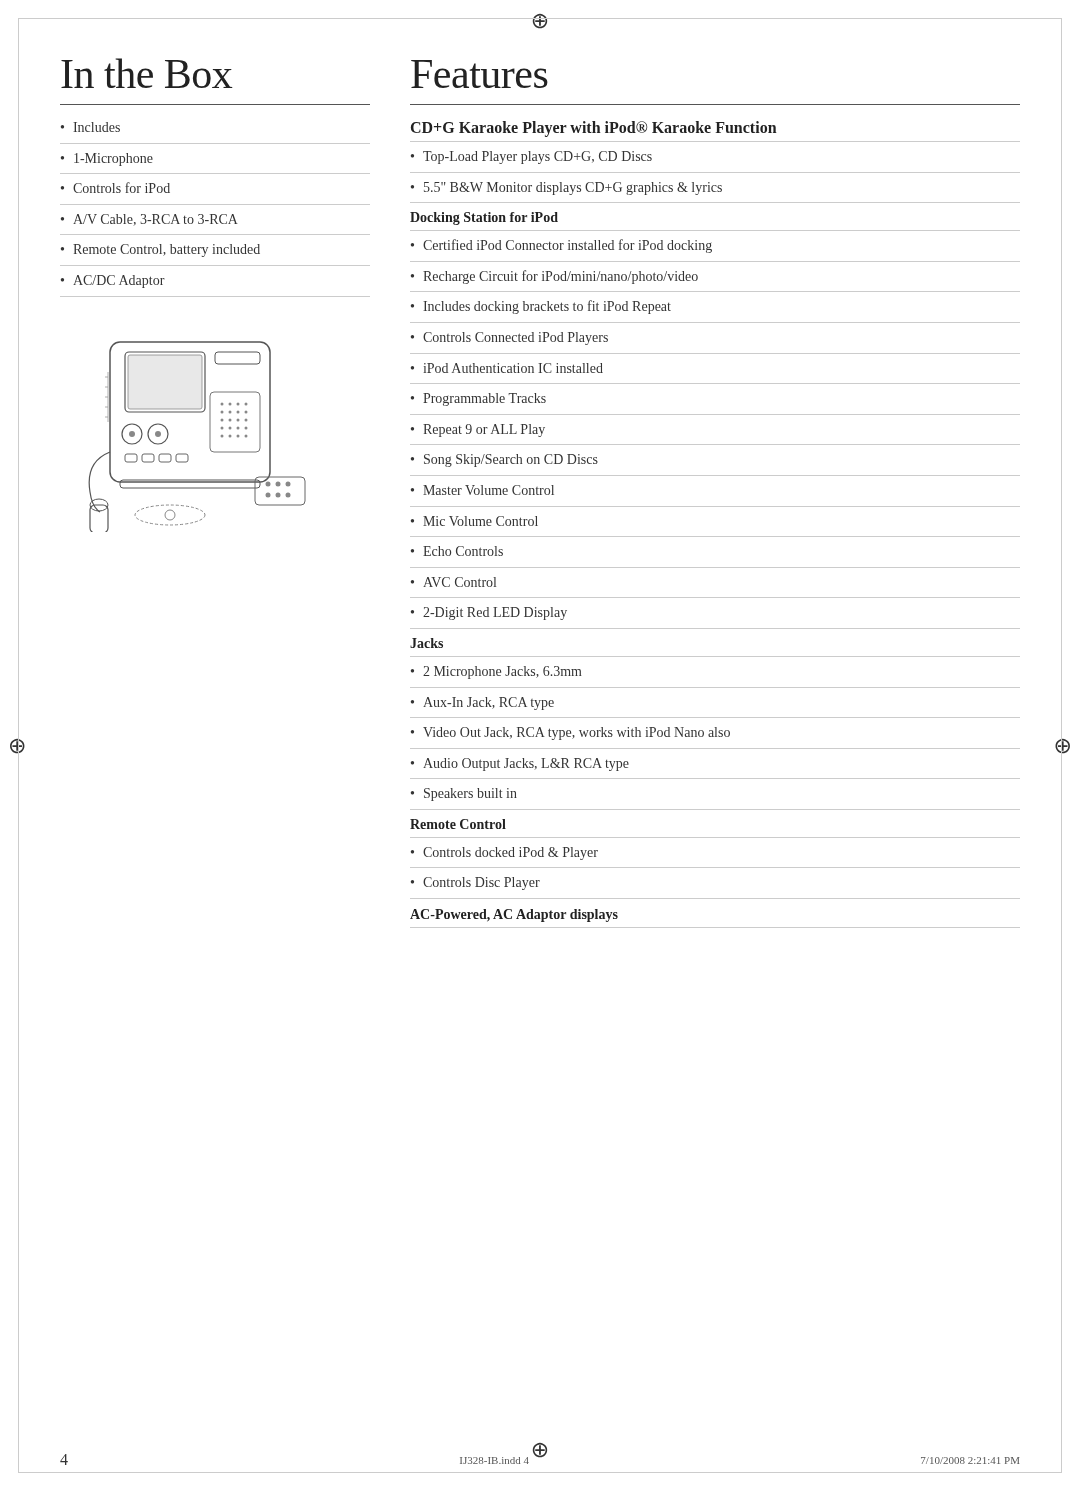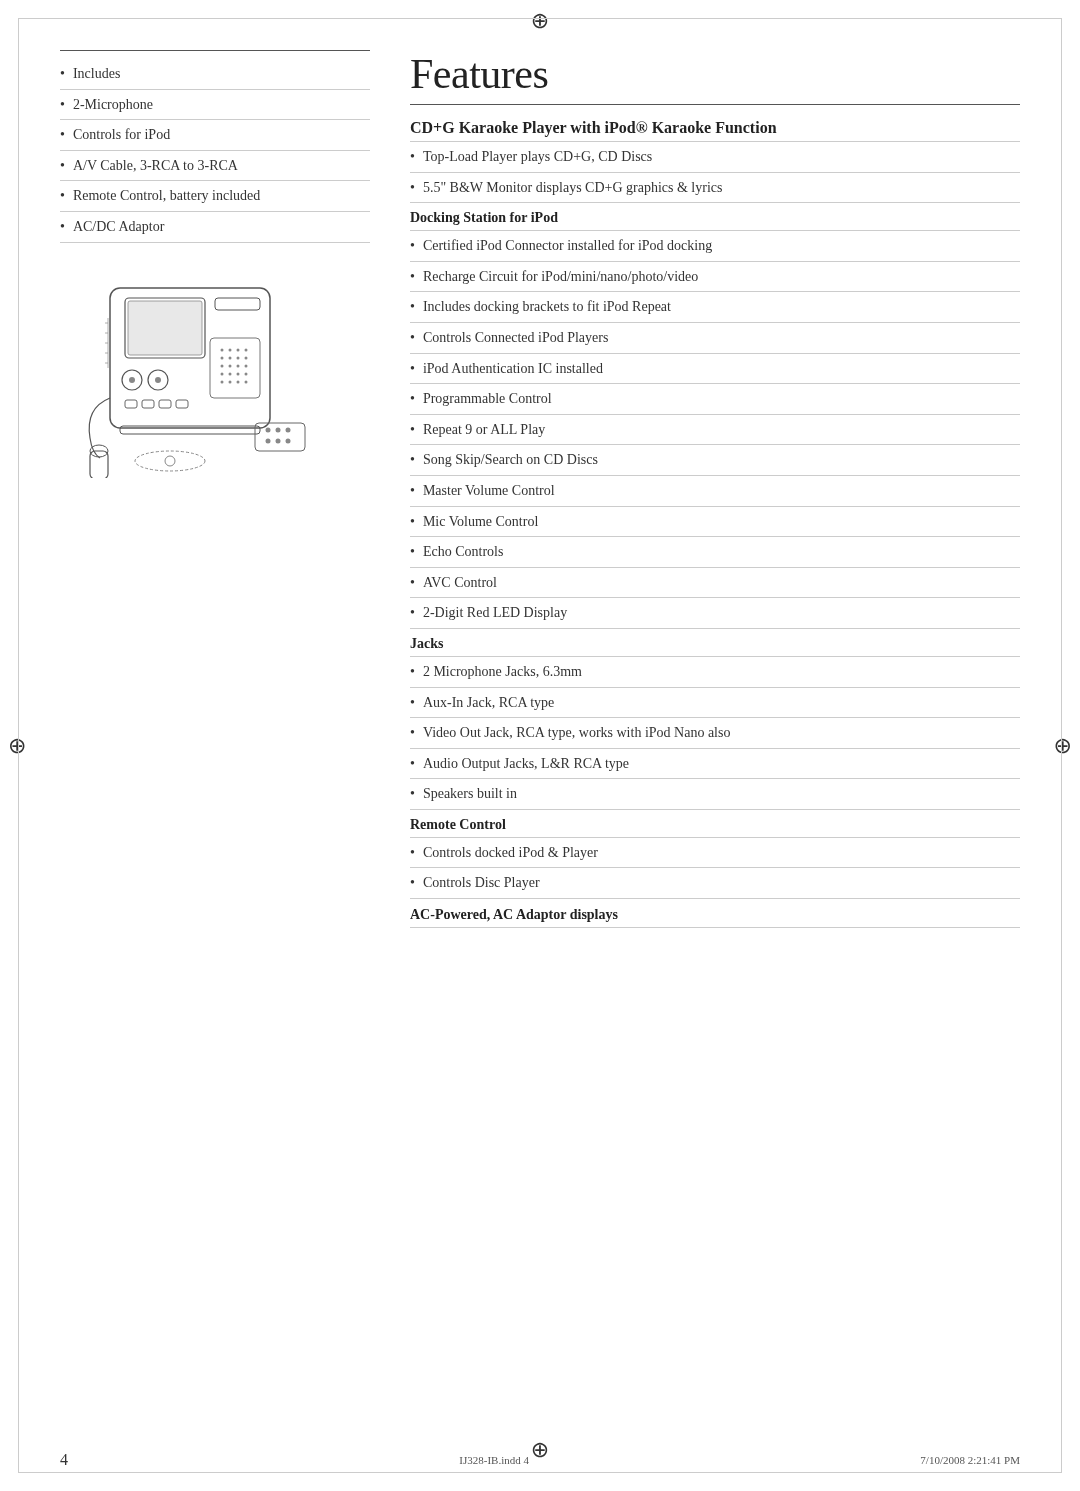--- a/index.html
+++ b/index.html
@@ -194,25 +194,26 @@
 <div class="crosshair-top">⊕</div>
 <div class="crosshair-left">⊕</div>
 <div class="crosshair-right">⊕</div>
 <div class="crosshair-bottom">⊕</div>
 
 <div class="page-border"></div>
 
 <div class="main-content">
 
   <div class="left-column">
+    <h1 class="section-title">In the Box</h1>
     <hr class="section-divider">
 
     <ul class="bullet-list">
       <li>Includes</li>
-      <li>2-Microphone</li>
+      <li>1-Microphone</li>
       <li>Controls for iPod</li>
       <li>A/V Cable, 3-RCA to 3-RCA</li>
       <li>Remote Control, battery included</li>
       <li>AC/DC Adaptor</li>
     </ul>
 
     <div class="device-image">
       <svg class="device-svg" viewBox="0 0 260 210" xmlns="http://www.w3.org/2000/svg">
 
         <rect x="40" y="20" width="160" height="140" rx="10" ry="10" fill="none" stroke="#555" stroke-width="1.5"></rect>
@@ -302,21 +303,21 @@
     </div>
     <ul class="bullet-list">
       <li>Certified iPod Connector installed for iPod docking</li>
       <li>Recharge Circuit for iPod/mini/nano/photo/video</li>
       <li>Includes docking brackets to fit iPod Repeat</li>
       <li>Controls Connected iPod Players</li>
       <li>iPod Authentication IC installed</li>
     </ul>
 
     <ul class="bullet-list">
-      <li>Programmable Control</li>
+      <li>Programmable Tracks</li>
       <li>Repeat 9 or ALL Play</li>
       <li>Song Skip/Search on CD Discs</li>
       <li>Master Volume Control</li>
       <li>Mic Volume Control</li>
       <li>Echo Controls</li>
       <li>AVC Control</li>
       <li>2-Digit Red LED Display</li>
     </ul>
 
     <div class="features-subheading">

